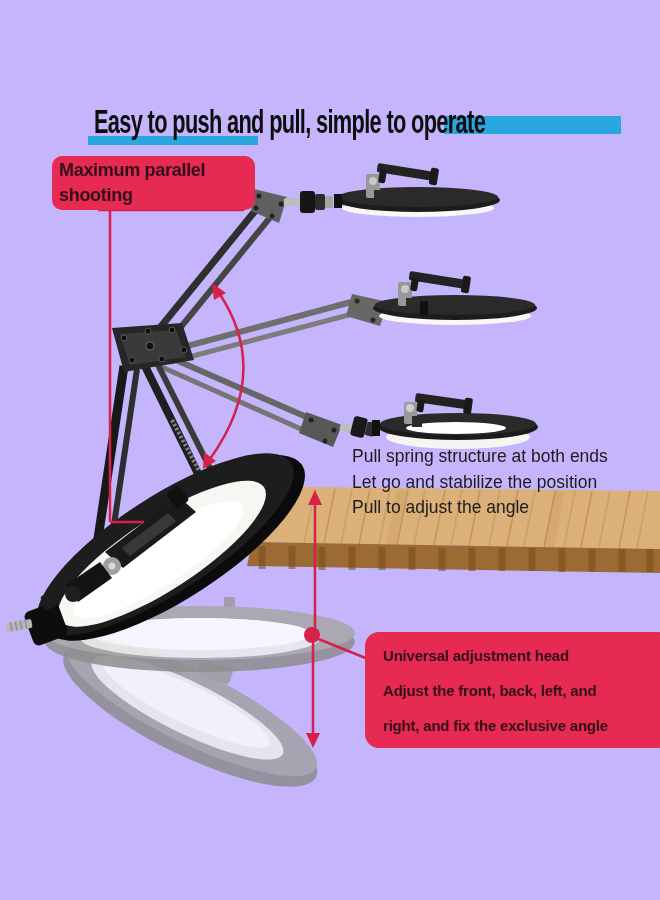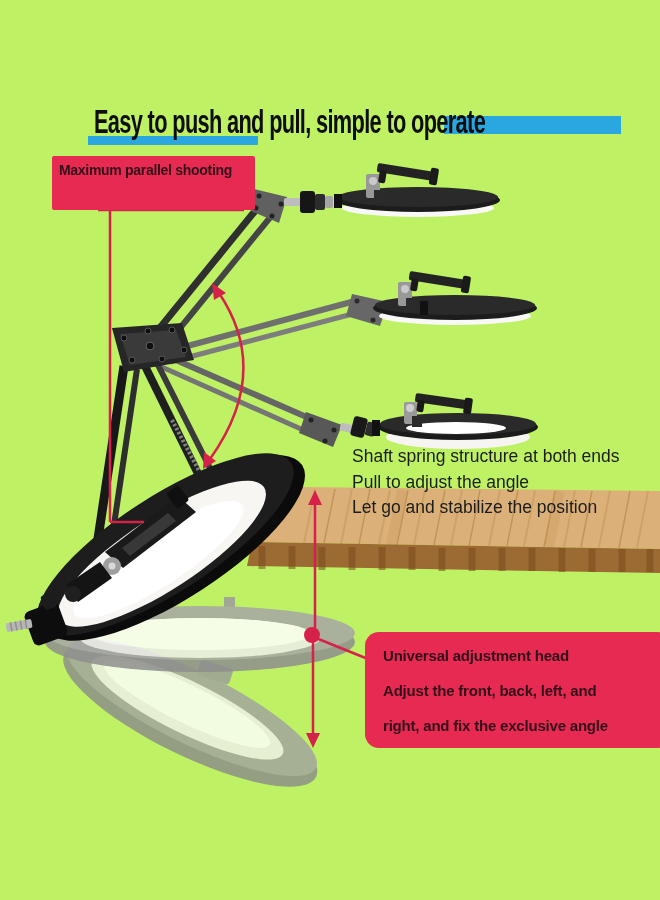--- a/index.html
+++ b/index.html
@@ -1,30 +1,30 @@
 <!DOCTYPE html>
 <html><head>
 <meta charset="utf-8">
 <style>
   html,body{margin:0;padding:0;background:#fff;}
-  .stage{position:relative;width:660px;height:900px;background:#bef264;overflow:hidden;
+  .stage{position:relative;width:660px;height:900px;background:#c4b5fd;overflow:hidden;
          font-family:"Liberation Sans",sans-serif;}
   .stage svg{position:absolute;left:0;top:0;}
 
   .title{position:absolute;left:94px;top:103px;margin:0;font-size:33px;font-weight:bold;
          letter-spacing:-1px;white-space:nowrap;color:#0e0e0e;line-height:38px;
          transform:scaleX(0.66);transform-origin:left top;z-index:3;}
   .title-underline{position:absolute;left:88px;top:136px;width:170px;height:9px;
          background:#2aa7de;z-index:2;}
   .title-highlight{position:absolute;left:444px;top:116px;width:177px;height:18px;
          background:#2aa7de;z-index:2;}
 
   .box{position:absolute;background:#e62a52;color:#331019;font-weight:bold;z-index:4;}
-  .box-max{left:52px;top:156px;width:196px;height:52px;font-size:14px;letter-spacing:-0.3px;
-         line-height:25px;padding:2px 0 0 7px;border-radius:2px;}
+  .box-max{left:52px;top:156px;width:196px;height:52px;font-size:18px;letter-spacing:-0.3px;
+         line-height:25px;padding:2px 0 0 7px;border-radius:10px;}
   .box-universal{left:365px;top:632px;width:288px;height:110px;font-size:15px;
          letter-spacing:-0.2px;line-height:35px;padding:6px 0 0 18px;border-radius:14px;}
 
   .note-shaft{position:absolute;left:352px;top:444px;font-size:17.5px;line-height:25.5px;
          color:#1c1c1c;z-index:4;white-space:nowrap;}
 </style>
 </head>
 <body>
 
 <div class="stage">
@@ -245,23 +245,23 @@
 
   <div class="title-underline"></div>
   <div class="title-highlight"></div>
   <h1 class="title">Easy to push and pull, simple to operate</h1>
 
   <div class="box box-max">
     <div>Maximum parallel shooting</div>
   </div>
 
   <div class="note-shaft">
-    <div>Shaft spring structure at both ends</div>
+    <div>Pull spring structure at both ends</div>
+    <div>Let go and stabilize the position</div>
     <div>Pull to adjust the angle</div>
-    <div>Let go and stabilize the position</div>
   </div>
 
   <div class="box box-universal">
     <div>Universal adjustment head</div>
     <div>Adjust the front, back, left, and</div>
     <div>right, and fix the exclusive angle</div>
   </div>
 
 </div>
 

